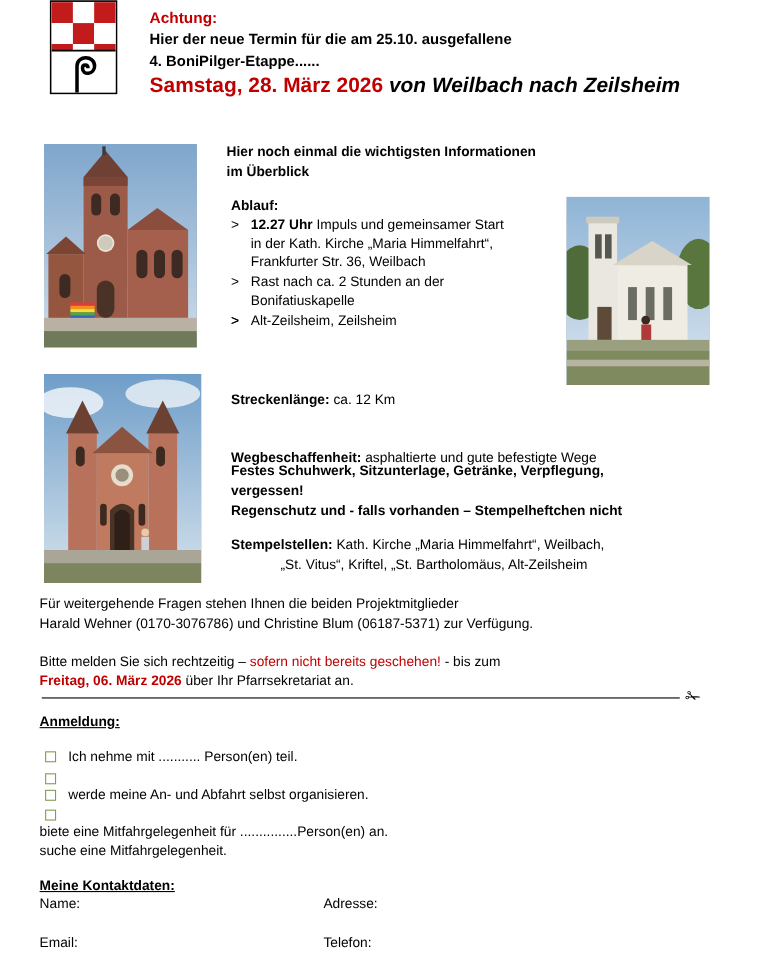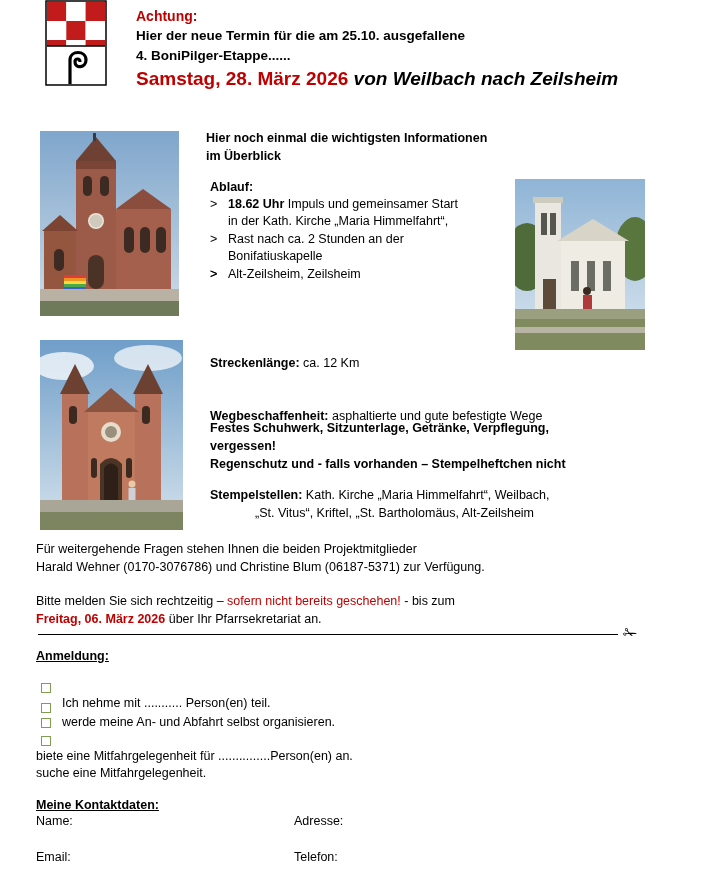--- a/index.html
+++ b/index.html
@@ -131,21 +131,21 @@
     width: 10px; height: 10px;
     border: 1px solid #7f9e4f;
     background: #ffffff;
     box-sizing: border-box;
   }
   #cb1 { left: 41px; top: 683px; }
   #cb2 { left: 41px; top: 703px; }
   #cb3 { left: 41px; top: 718px; }
   #cb4 { left: 41px; top: 736px; }
 
-  #opt1 { left: 62px; top: 695px; }
+  #opt1 { left: 62px; top: 680px; }
   #opt2 { left: 62px; top: 714px; }
   #opt3 { left: 36px; top: 748px; }
   #opt4 { left: 36px; top: 765px; }
 
   #kontakt-head {
     left: 36px; top: 797px;
     font-weight: bold;
     text-decoration: underline;
   }
   #lbl-name { left: 36px; top: 813px; }
@@ -322,22 +322,23 @@
   <div>Hier noch einmal die wichtigsten Informationen</div>
   <div>im Überblick</div>
 </div>
 
 <div class="block" id="ablauf-head">Ablauf:</div>
 
 <div class="block" id="ablauf-list">
 
   <div class="al-item">
     <span class="gt">&gt;</span>
-    <span class="b">18.62 Uhr</span><span> Impuls und gemeinsamer Start</span>
+    <span class="b">12.27 Uhr</span><span> Impuls und gemeinsamer Start</span>
     <span class="al-sub">in der Kath. Kirche „Maria Himmelfahrt“,</span>
+    <span class="al-sub">Frankfurter Str. 36, Weilbach</span>
   </div>
 
   <div class="al-item">
     <span class="gt">&gt;</span>
     <span>Rast nach ca. 2 Stunden an der</span>
     <span class="al-sub">Bonifatiuskapelle</span>
   </div>
 
   <div class="al-item">
     <span class="gt">&gt;</span>

